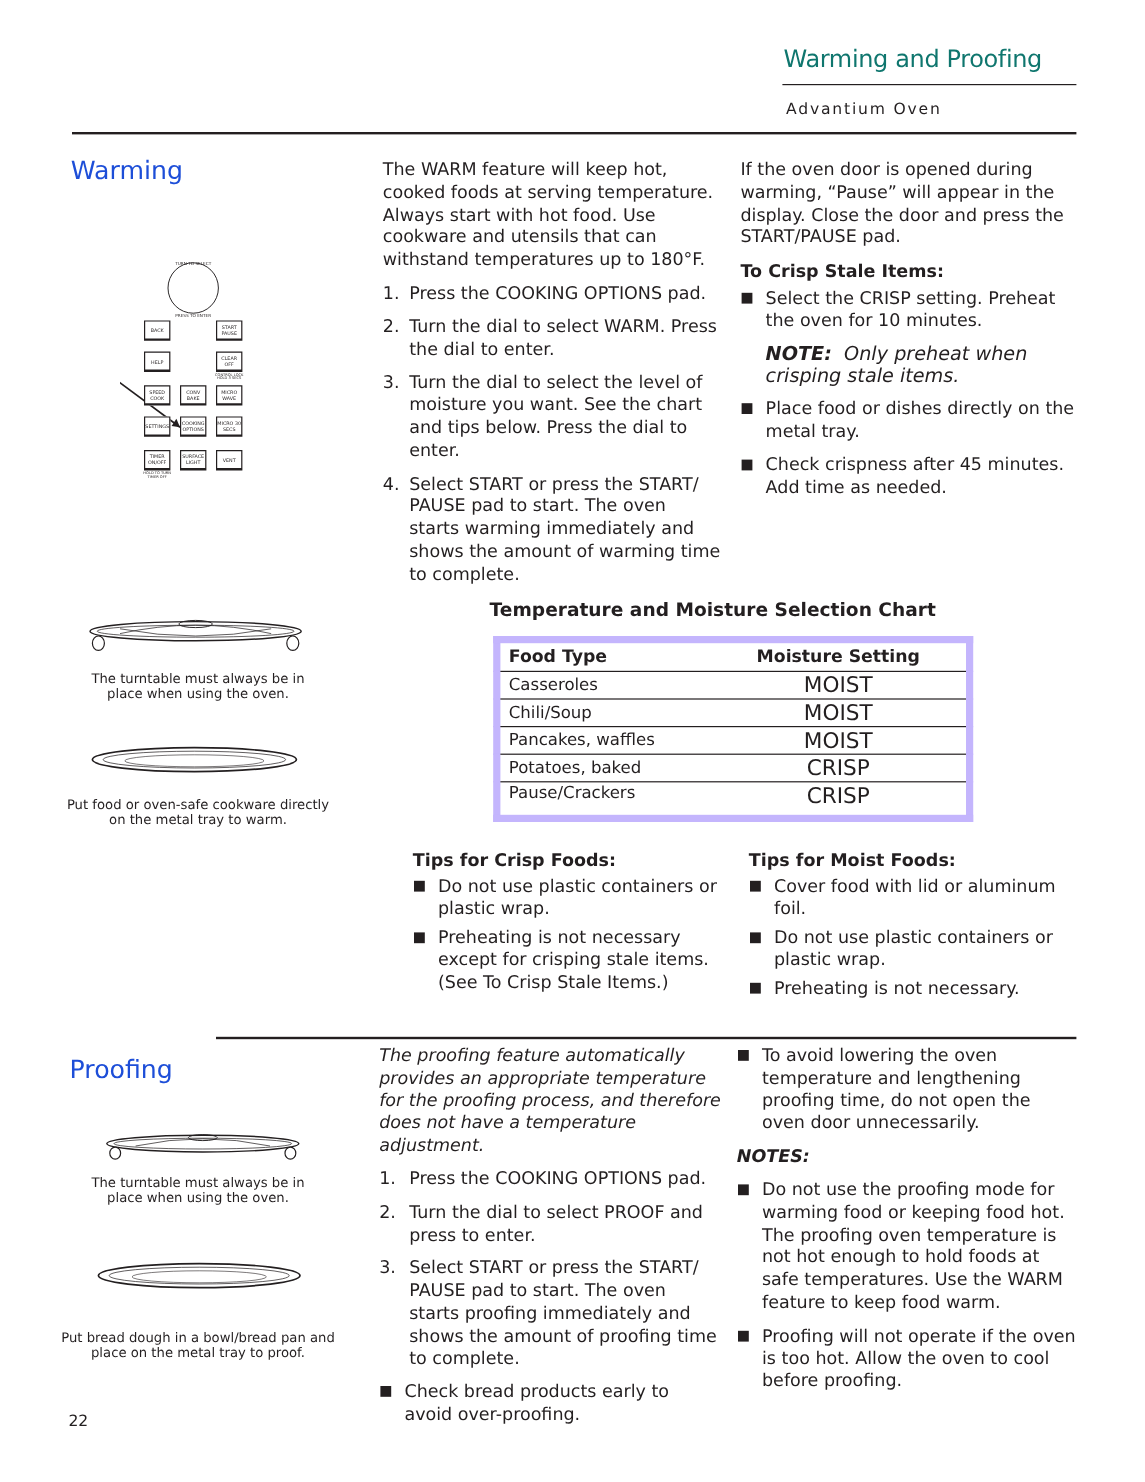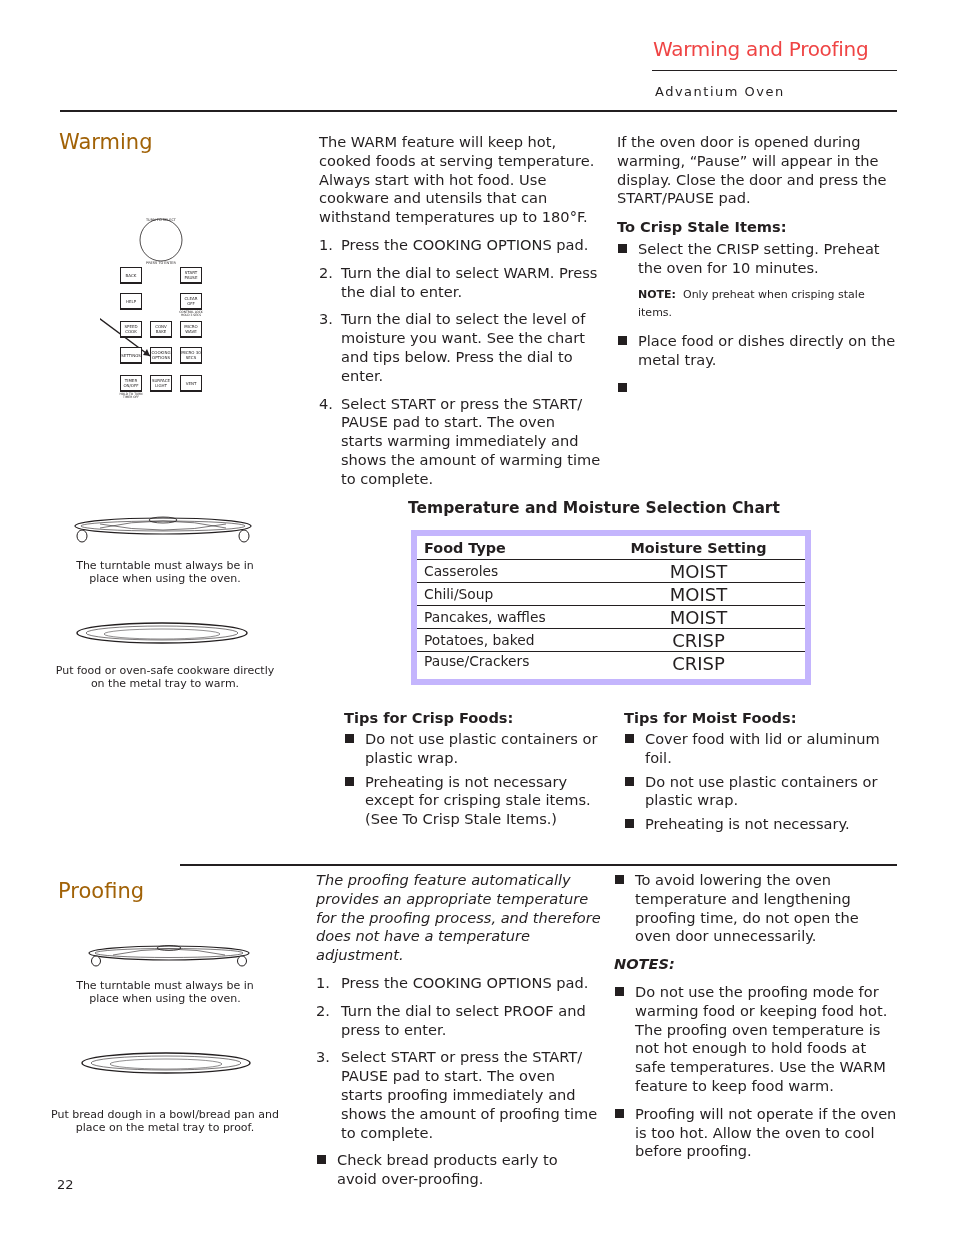--- a/index.html
+++ b/index.html
@@ -1,37 +1,37 @@
 <!DOCTYPE html>
 <html><head>
 <meta charset="utf-8">
 <style>
   html, body { margin:0; padding:0; background:#ffffff; }
   body { width:954px; height:1235px; position:relative; overflow:hidden;
          font-family:"DejaVu Sans", sans-serif; color:#231f20; }
   .abs { position:absolute; }
-  .hdr-title { left:653px; top:37px; font-size:20px; letter-spacing:-0.3px; color:#ef4444; }
+  .hdr-title { left:653px; top:37px; font-size:20px; letter-spacing:-0.3px; color:#0f766e; }
   .hdr-rule { left:652px; top:70px; width:245px; height:1px; background:#231f20; }
   .hdr-sub { left:655px; top:84px; font-size:13px; letter-spacing:1.5px; color:#231f20; }
   .top-rule { left:60px; top:110px; width:837px; height:2px; background:#231f20; }
   .mid-rule { left:180px; top:864px; width:717px; height:2px; background:#231f20; }
-  .sec-title { font-size:21px; color:#a16207; font-weight:normal; }
+  .sec-title { font-size:21px; color:#1d4ed8; font-weight:normal; }
   .body-text { font-size:14.6px; line-height:18.8px; }
   .col { width:280px; }
   ol.steps { list-style:none; margin:0; padding:0; }
   ol.steps li { position:relative; padding-left:22px; margin-top:9px; font-size:14.6px; line-height:18.8px; }
   ol.steps li .num { position:absolute; left:0; top:0; }
   ol.steps.wide li { padding-left:25px; }
   ul.sq { list-style:none; margin:0; padding:0; }
   ul.sq li { position:relative; padding-left:21px; margin-top:5px; font-size:14.6px; line-height:18.8px; }
   ul.sq li .bul { position:absolute; left:1px; top:4px; width:9px; height:9px; background:#231f20; }
   ul.sq.big li { margin-top:9px; }
   .bold { font-weight:bold; }
   .italic { font-style:italic; }
-  .note { padding-left:21px; margin-top:8px; font-size:11px; line-height:18.8px; }
+  .note { padding-left:21px; margin-top:8px; font-size:16px; line-height:18.8px;font-style:italic; }
   .chart-title { left:408px; top:499px; font-size:15.5px; font-weight:bold; }
   table.mt { position:absolute; left:411px; top:530px; width:400px; border-collapse:collapse;
              border:6px solid #c4b5fd; font-size:13.8px; }
   table.mt th { text-align:left; font-weight:bold; height:23px; padding:0 0 0 7px; border-bottom:1px solid #231f20; font-size:14.4px; }
   table.mt th.c2 { text-align:center; padding:0 8px 0 0; }
   table.mt td { height:22px; padding:0 0 0 7px; border-bottom:1.5px solid #231f20; }
   table.mt td.c2 { text-align:center; padding:0 8px 0 0; font-size:18px; }
   table.mt tr:last-child td { border-bottom:none; height:26px; vertical-align:top; padding-top:1px; }
   .caption { font-size:11px; line-height:13px; text-align:center; color:#231f20; }
   .tips-title { font-size:14.6px; font-weight:bold; }
@@ -105,21 +105,21 @@
 
 <div class="abs col" style="left:617px; top:133px; width:285px;">
   <div class="body-text">If the oven door is opened during warming, “Pause” will appear in the display. Close the door and press the START/PAUSE pad.</div>
   <div class="body-text bold" style="margin-top:10px;">To Crisp Stale Items:</div>
   <ul class="sq">
     <li style="margin-top:3px;"><span class="bul"></span><span>Select the CRISP setting. Preheat the oven for 10 minutes.</span></li>
   </ul>
   <div class="note"><span class="bold">NOTE:</span>&nbsp; <span>Only preheat when crisping stale items.</span></div>
   <ul class="sq big">
     <li><span class="bul"></span><span>Place food or dishes directly on the metal tray.</span></li>
-    <li><span class="bul"></span></li>
+    <li><span class="bul"></span><span>Check crispness after 45 minutes. Add time as needed.</span></li>
   </ul>
 </div>
 
 <div class="abs chart-title">Temperature and Moisture Selection Chart</div>
 <table class="mt">
   <tbody>
       <tr>
     <th>Food Type</th>
     <th class="c2">Moisture Setting</th>
   </tr>

